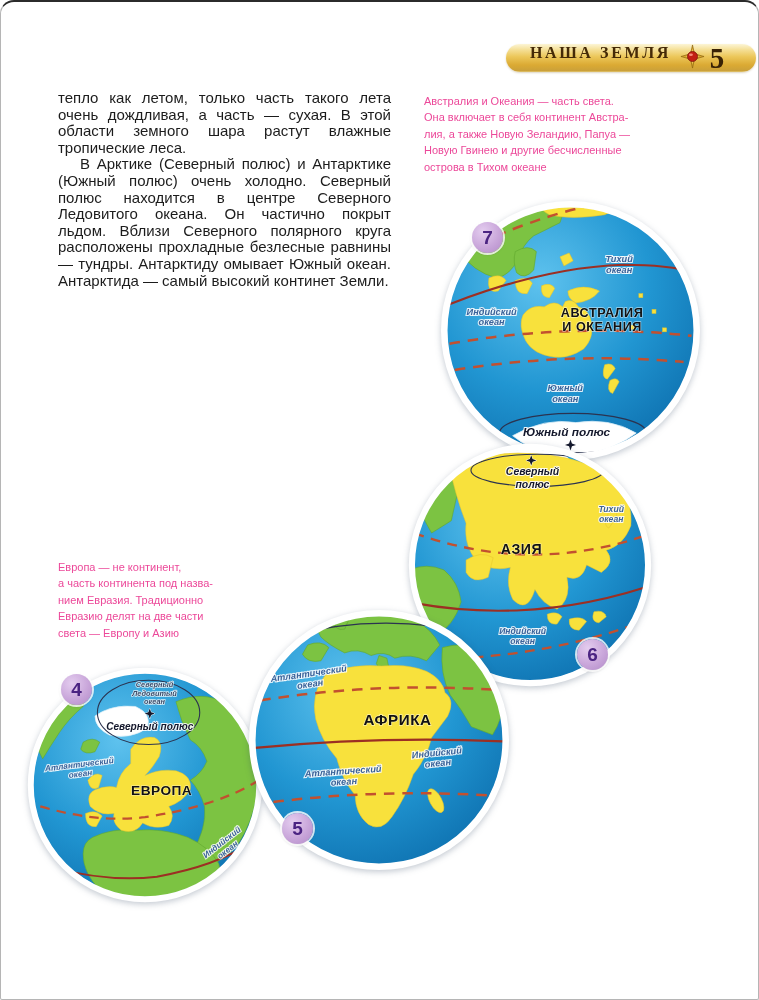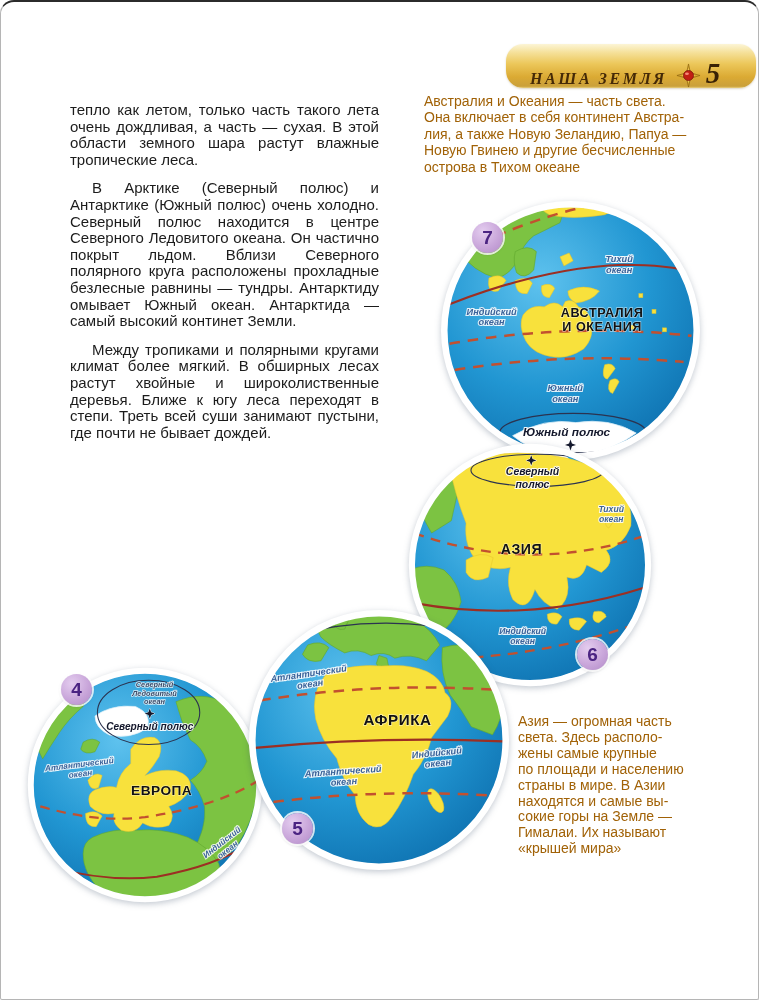--- a/index.html
+++ b/index.html
@@ -3,34 +3,33 @@
 <meta charset="utf-8">
 <style>
   html,body{margin:0;padding:0;background:#fff}
   .page{
     position:relative;width:757px;height:997px;background:#fff;overflow:hidden;
     border:1px solid #b5b5b5;border-top:2px solid #2b2b2b;border-radius:14px 14px 2px 2px;
     font-family:"Liberation Sans",sans-serif;color:#1c1c1c;
   }
   
   .banner{
-    position:absolute;left:505px;top:42px;width:250px;height:44px;border-radius:17px;
-    display:flex;align-items:flex-end;box-sizing:border-box;padding-left:24px;
+    position:absolute;left:505px;top:42px;width:250px;height:28px;border-radius:17px;
+    display:flex;align-items:flex-start;box-sizing:border-box;padding-left:24px;
     background:linear-gradient(180deg,#fcf5d6 0%,#f5e098 20%,#ecc75a 45%,#dbaa33 75%,#caa03a 96%,#e8cf7d 100%);
     box-shadow:0 1px 2px rgba(120,90,20,.25);
-    font-style:italic;
   }
   .banner-title{font-family:"Liberation Serif",serif;font-weight:bold;font-size:16px;letter-spacing:2.6px;color:#452a07;white-space:nowrap}
   .compass{width:25px;height:25px;margin:0 5px 0 9px;flex:0 0 auto}
   .banner-page{font-family:"Liberation Serif",serif;font-weight:bold;font-size:29px;color:#392205;line-height:1}
   
   .body-col{position:absolute;left:57px;top:88px;width:333px;font-size:15px;line-height:16.6px;text-align:justify}
-  .body-col p{margin:12px}
+  .body-col p{margin:0}
   .body-col p.ind{text-indent:22px}
-  .caption{position:absolute;font-size:14px;line-height:16.4px;white-space:pre-line;color:#a16207}
+  .caption{position:absolute;font-size:11px;line-height:16.4px;white-space:pre-line;color:#ec4899}
   #cap-australia{left:423px;top:91px;width:322px}
   #cap-europe{left:57px;top:557px;width:270px}
   #cap-asia{left:517px;top:712px;width:238px;line-height:15.9px}
   #cap-africa{left:277px;top:884px;width:255px;line-height:18px}
   
   .globe{position:absolute;filter:drop-shadow(0 2px 3px rgba(40,60,90,.28))}
   #g7{left:438px;top:197px;width:263px;height:263px}
   #g6{left:406px;top:440px;width:246px;height:246px}
   #g4{left:25px;top:664px;width:238px;height:238px}
   #g5{left:246px;top:606px;width:264px;height:264px}
@@ -75,28 +74,32 @@
       <path d="M13,5 L14.2,11 L20,13 L14.2,15 L13,21 L11.8,15 L6,13 L11.8,11 Z" fill="#f3d46a" opacity="0.9"></path>
       <circle cx="13" cy="13" r="5.2" fill="#c21f14" stroke="#7e120b" stroke-width="0.8"></circle>
       <ellipse cx="11.4" cy="11.2" rx="2" ry="1.4" fill="#ff9d8a" opacity="0.85"></ellipse>
     </svg>
     <span class="banner-page">5</span>
   </div>
 
   <div class="body-col">
     <p>тепло как летом, только часть такого лета очень дождливая, а часть — сухая. В этой области земного шара растут влажные тропические леса.</p>
     <p class="ind">В Арктике (Северный полюс) и Антарктике (Южный полюс) очень холодно. Северный полюс находится в центре Северного Ледовитого океана. Он частично покрыт льдом. Вблизи Северного полярного круга расположены прохладные безлесные равнины — тундры. Антарктиду омывает Южный океан. Антарктида — самый высокий континет Земли.</p>
-    <p class="ind">Между тропиками и полярными кругами климат более мягкий. В обширных лесах растут хвойные и широколиственные деревья. Ближе к югу леса переходят в степи. Треть всей суши занимают пустыни, где почти не бывает дождей.</p>
   </div>
 
   <div class="caption" id="cap-australia">Австралия и Океания — часть света.
 Она включает в себя континент Австра-
 лия, а также Новую Зеландию, Папуа —
 Новую Гвинею и другие бесчисленные
 острова в Тихом океане</div>
+  <div class="caption" id="cap-europe">Европа — не континент,
+а часть континента под назва-
+нием Евразия. Традиционно
+Евразию делят на две части
+света — Европу и Азию</div>
 
   <svg class="globe" id="g7" viewBox="0 0 200 200">
     <defs>
       <radialGradient id="og7" cx="38%" cy="30%" r="80%">
         <stop offset="0%" stop-color="#5ec2ee"></stop>
           <stop offset="55%" stop-color="#2196d2"></stop>
           <stop offset="100%" stop-color="#0d6fae"></stop>
       </radialGradient>
       <clipPath id="c7">
           <circle cx="100" cy="100" r="94"></circle>
@@ -285,28 +288,19 @@
         <text class="ocean-label" x="0" y="8">океан</text>
       </g>
       <g transform="translate(73,126) rotate(-4)">
         <text class="ocean-label" x="0" y="0">Атлантический</text>
         <text class="ocean-label" x="0" y="8">океан</text>
       </g>
     </g>
     <circle class="rim" cx="100" cy="100" r="96"></circle>
   </svg>
 
-  <div class="caption" id="cap-asia">Азия — огромная часть
-света. Здесь располо-
-жены самые крупные
-по площади и населению
-страны в мире. В Азии
-находятся и самые вы-
-сокие горы на Земле —
-Гималаи. Их называют
-«крышей мира»</div>
 
   <div class="badge" id="b7">7</div>
   <div class="badge" id="b6">6</div>
   <div class="badge" id="b5">5</div>
   <div class="badge" id="b4">4</div>
 
 </div>
 
 </body></html>

